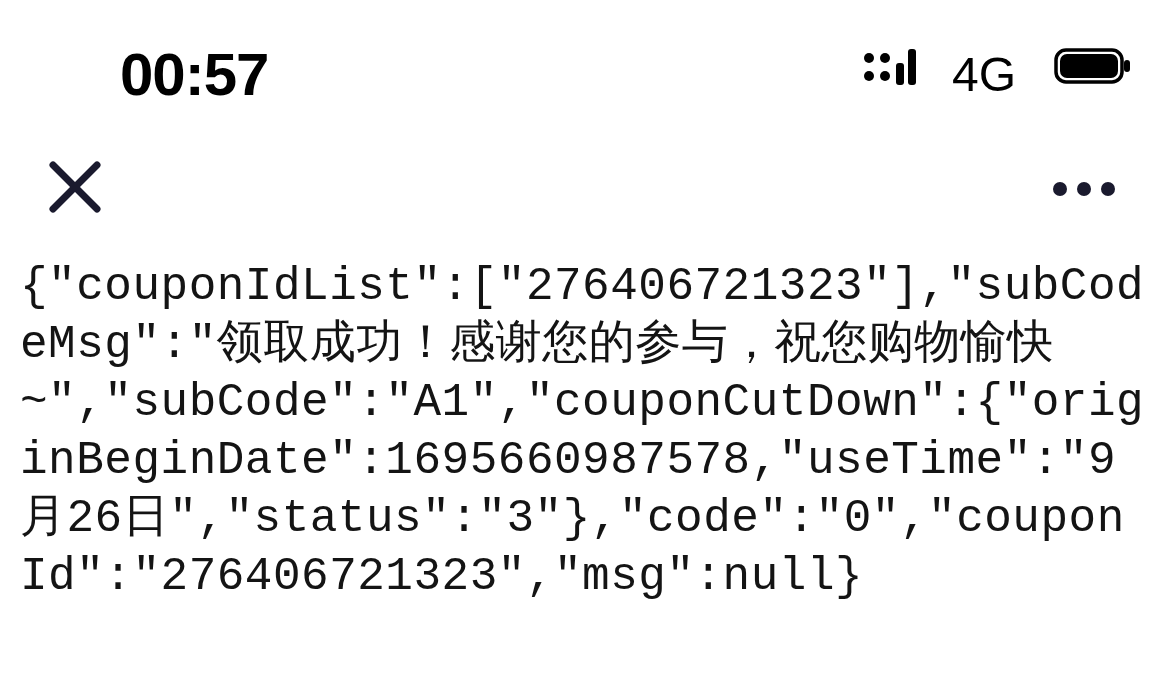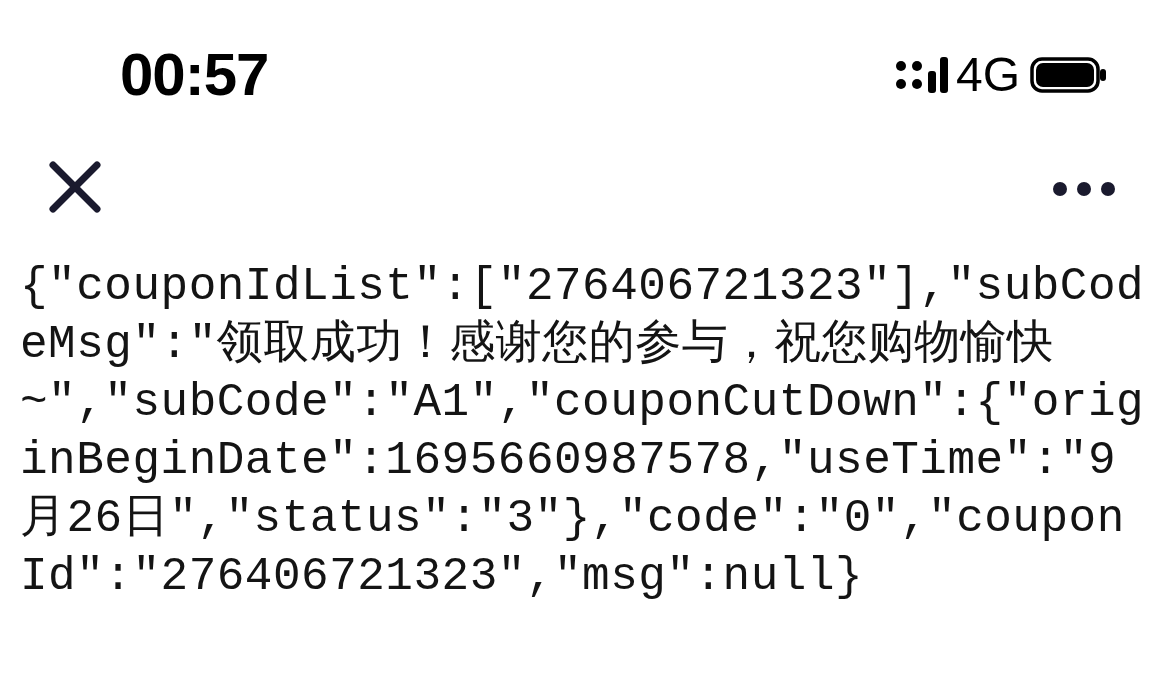--- a/index.html
+++ b/index.html
@@ -12,31 +12,31 @@
       height: 691px;
       background: #ffffff;
       font-family: -apple-system, "SF Pro Text", "Helvetica Neue", Arial, sans-serif;
       color: #000000;
       overflow: hidden;
     }
     .status-bar {
       display: flex;
       justify-content: space-between;
       align-items: center;
-      padding: 40px 60px 30px 120px;
+      padding: 40px 36px 30px 120px;
     }
     .status-time {
       font-size: 60px;
       font-weight: 600;
       letter-spacing: -1px;
     }
     .status-right {
       display: flex;
-      align-items: center;
-      gap: 0;
+      align-items: flex-start;
+      gap: 28px;
     }
     .signal-icon {
       display: inline-flex;
       align-items: center;
     }
     .signal-icon svg {
       width: 56px;
       height: 40px;
     }
     .network-label {

